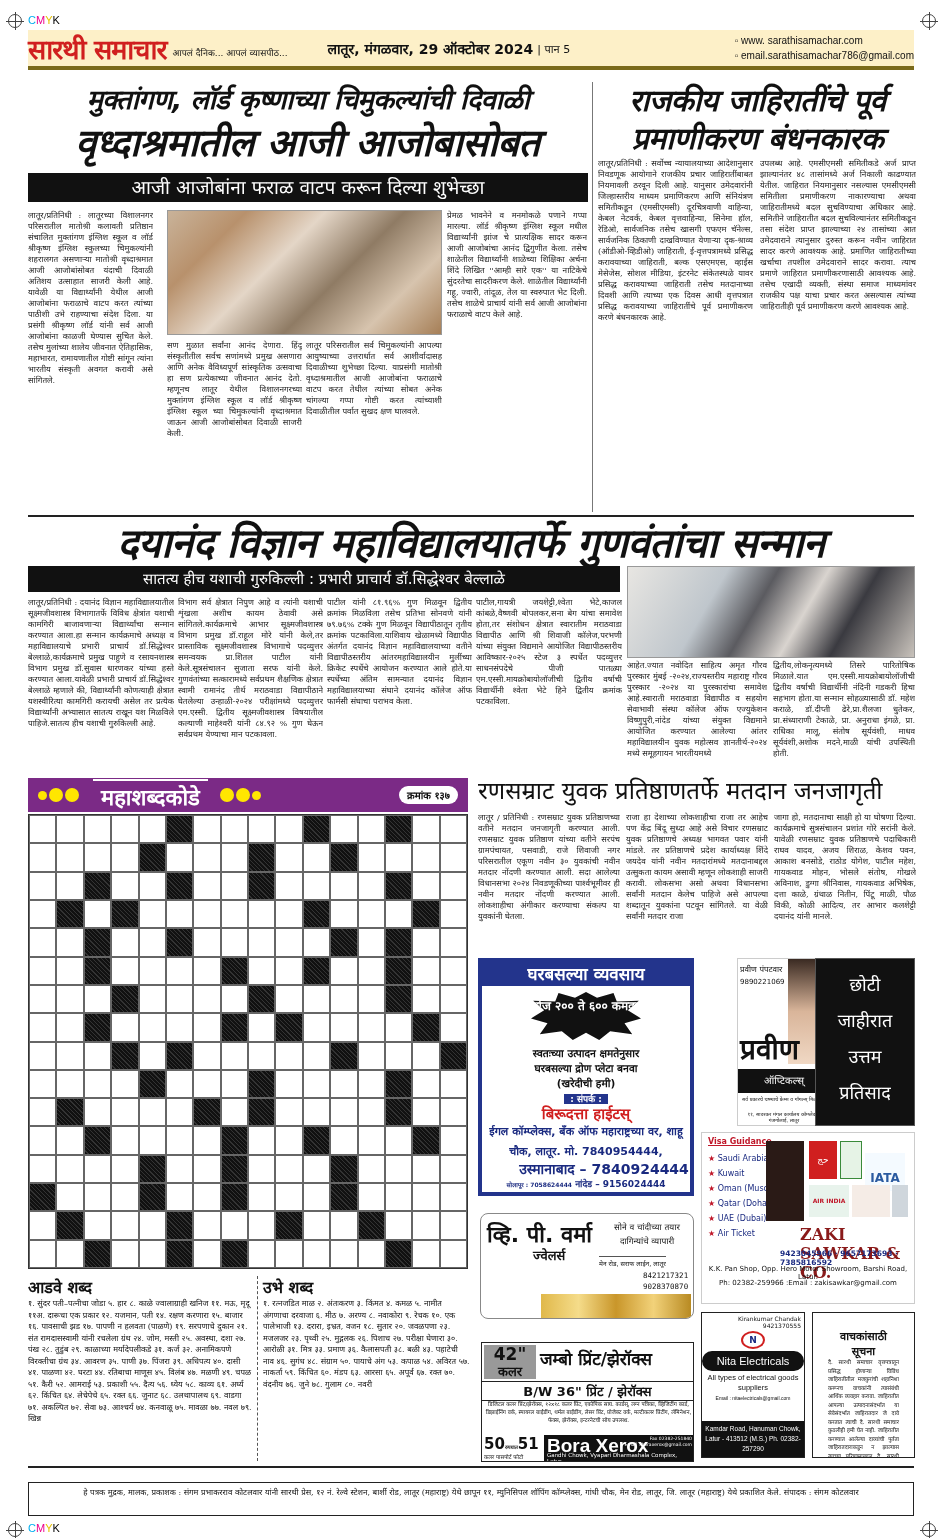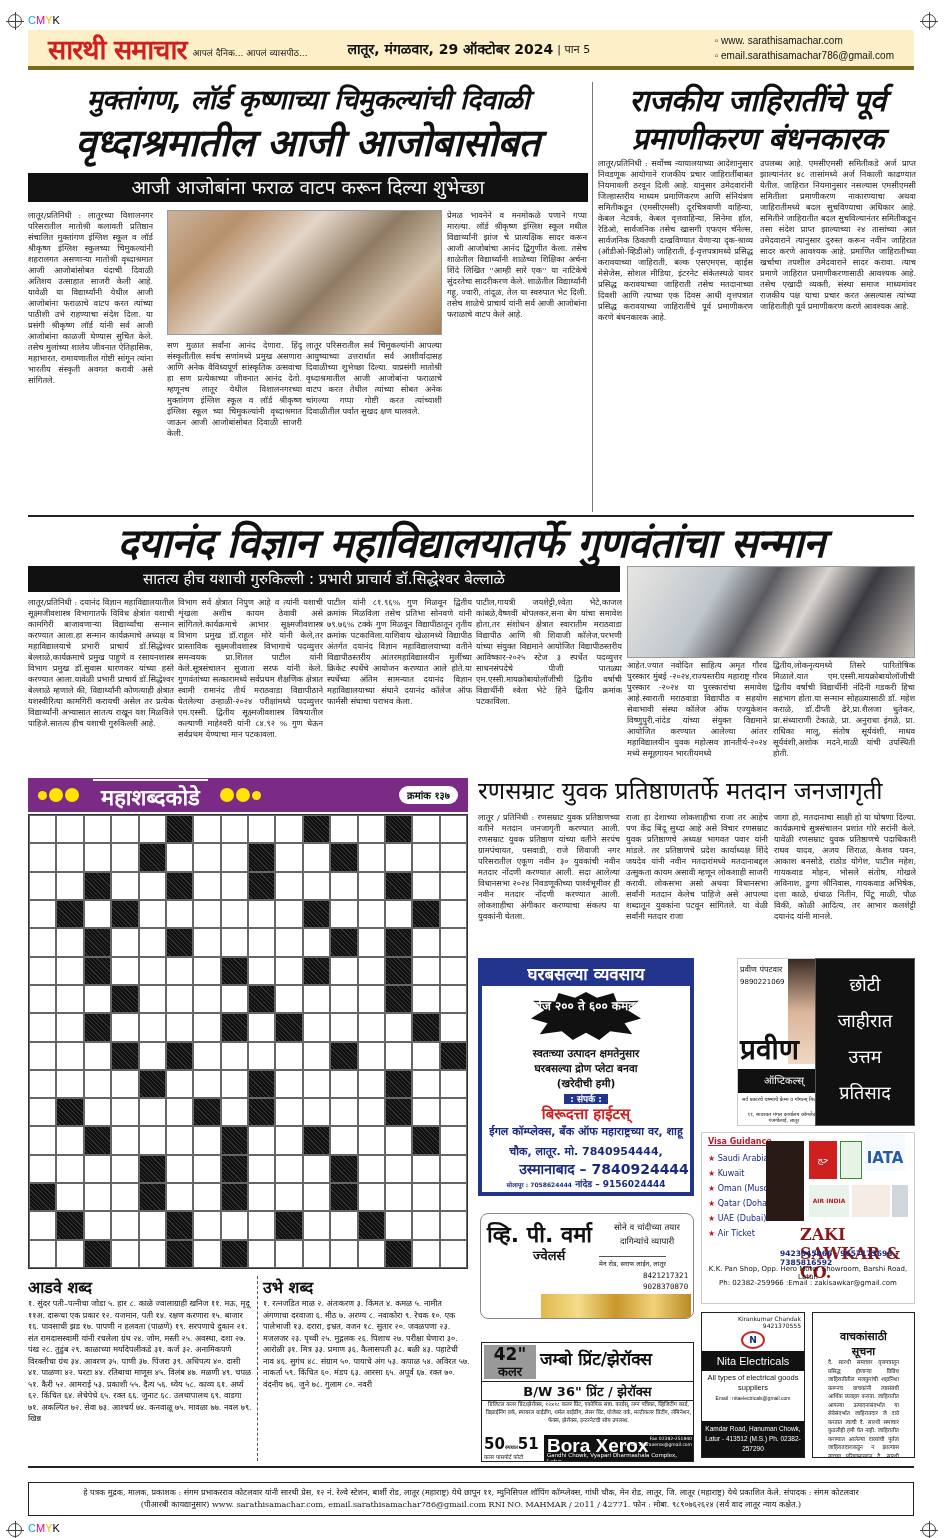--- a/index.html
+++ b/index.html
@@ -4,21 +4,21 @@
 <style>
   * { box-sizing: border-box; margin: 0; padding: 0; }
   body { width: 945px; height: 1538px; background: #fff; font-family: "DejaVu Sans", sans-serif; color: #111; position: relative; overflow: hidden; }
   .abs { position: absolute; }
   .reg { position: absolute; width: 14px; height: 14px; border: 1px solid #444; border-radius: 50%; }
   .reg::before { content: ""; position: absolute; left: 6px; top: -3px; width: 1px; height: 18px; background: #444; }
   .reg::after { content: ""; position: absolute; top: 6px; left: -3px; height: 1px; width: 18px; background: #444; }
   .cmyk { font-size: 11px; font-family: "Liberation Sans", sans-serif; }
   .cmyk .c { color: #00aeef; } .cmyk .m { color: #ec008c; } .cmyk .y { color: #e5c100; } .cmyk .k { color: #000; }
 
-  .masthead { left: 28px; top: 30px; width: 886px; height: 40px; background: #fdf0c8; border-bottom: 4px solid #7a6a1a; display: flex; align-items: center; padding: 0 20px; }
+  .masthead { left: 28px; top: 30px; width: 886px; height: 40px; background: #fdf0c8; border-bottom: 4px solid #7a6a1a; display: flex; align-items: center; padding: 0 0; }
   .brand { font-family: "DejaVu Serif", serif; font-weight: bold; color: #d01f1f; font-size: 27px; letter-spacing: -1px; }
   .tagline { font-size: 9px; margin-left: 6px; margin-top: 8px; }
   .dateline { font-size: 14px; font-weight: bold; margin-left: 40px; }
   .pageno { font-size: 11px; margin-left: 4px; }
   .contacts { margin-left: auto; font-size: 10px; line-height: 15px; font-family: "Liberation Sans", sans-serif; }
   .contacts span::before { content: "▫ "; }
 
   .h-big { font-weight: 900; font-family: "DejaVu Sans", sans-serif; color: #111; text-align: center; letter-spacing: -0.5px; font-style: italic; }
   .bar-black { background: #111; color: #fff; text-align: center; }
   .col { position: absolute; font-size: 8.2px; line-height: 11px; text-align: justify; font-family: "DejaVu Serif", serif; color: #222; overflow: hidden; }
@@ -408,21 +408,21 @@
     <div><span style="color:#c0182a;">★</span> <span>Saudi Arabia</span></div>
     <div><span style="color:#c0182a;">★</span> <span>Kuwait</span></div>
     <div><span style="color:#c0182a;">★</span> <span>Oman (Muscat)</span></div>
     <div><span style="color:#c0182a;">★</span> <span>Qatar (Doha)</span></div>
     <div><span style="color:#c0182a;">★</span> <span>UAE (Dubai)</span></div>
     <div><span style="color:#c0182a;">★</span> <span>Air Ticket</span></div>
   </div>
   <div style="position:absolute;left:64px;top:8px;width:38px;height:80px;background:#2a1a16;"></div>
   <div style="position:absolute;left:107px;top:8px;width:28px;height:38px;background:#d01f1f;color:#fff;font-size:9px;text-align:center;line-height:38px;">حج وعمرہ</div>
   <div style="position:absolute;left:138px;top:8px;width:22px;height:38px;background:#e6f3e6;border:1px solid #3a8a3a;"></div>
-  <div style="position:absolute;left:163px;top:0;width:40px;height:38px;background:#f4faff;color:#2a5aa0;font-size:15px;font-weight:bold;text-align:center;line-height:50px;">IATA</div>
+  <div style="position:absolute;left:163px;top:20px;width:40px;height:38px;background:#f4faff;color:#2a5aa0;font-size:12px;font-weight:bold;text-align:center;line-height:50px;">IATA</div>
   <div style="position:absolute;left:107px;top:52px;width:40px;height:32px;background:#e8f3ec;color:#c0182a;font-size:6px;font-weight:bold;text-align:center;line-height:32px;">AIR INDIA</div>
   <div style="position:absolute;left:150px;top:52px;width:38px;height:32px;background:#f5ece6;"></div>
   <div style="position:absolute;left:190px;top:52px;width:16px;height:32px;background:#cfd6dc;"></div>
   <div style="position:absolute;left:78px;top:92px;color:#8a1a1a;font-size:16px;font-weight:bold;font-family:'DejaVu Serif',serif;margin-left:20px;">ZAKI SAWKAR &amp; CO.</div>
   <div style="position:absolute;left:78px;top:116px;color:#1a2a80;font-size:7.5px;font-weight:bold;">9423045966 · 9657173693 · 7385816592</div>
   <div style="position:absolute;left:0;top:132px;width:100%;text-align:center;font-size:7px;">K.K. Pan Shop, Opp. Hero Motor Showroom, Barshi Road, Latur.</div>
   <div style="position:absolute;left:0;top:146px;width:100%;text-align:center;font-size:7px;">Ph: 02382-259966 :Email : zakisawkar@gmail.com</div>
 </div>
 
 <div class="ad" style="left:480px;top:1213px;width:214px;height:106px;border-radius:8px;border-color:#888;">
@@ -457,33 +457,32 @@
         <div>Email : boraxerox@gmail.com</div>
       </div>
     <div style="position:absolute;left:3px;top:17px;font-size:5.5px;">Gandhi Chowk, Vyapari Dharmashala Complex, Latur.</div>
   </div>
 </div>
 
 <div class="ad" style="left:701px;top:1312px;width:104px;height:146px;border-color:#222;">
   <div style="text-align:right;font-size:6px;padding:2px 3px 0 0;">Kirankumar Chandak</div>
   <div style="text-align:right;font-size:6px;padding-right:3px;">9421370555</div>
   <div style="margin:2px auto;width:24px;height:18px;border:2px solid #d01f1f;border-radius:50%;color:#1a2a80;font-size:9px;font-weight:bold;text-align:center;line-height:14px;">N</div>
-  <div style="background:#111;color:#fff;text-align:center;font-size:11px;height:20px;line-height:20px;font-family:'Liberation Sans',sans-serif;">Nita Electricals</div>
+  <div style="background:#111;color:#fff;text-align:center;font-size:11px;height:20px;line-height:20px;font-family:'Liberation Sans',sans-serif;border-radius:10px;">Nita Electricals</div>
   <div style="text-align:center;font-size:7.5px;line-height:10px;padding:2px;font-family:'Liberation Sans',sans-serif;">All types of electrical goods suppliers</div>
   <div style="text-align:center;font-size:5px;font-family:'Liberation Sans',sans-serif;">Email : nitaelectricals@gmail.com</div>
   <div style="position:absolute;left:0;bottom:0;width:100%;height:36px;background:#111;color:#fff;text-align:center;font-size:6.5px;line-height:10px;padding:3px;font-family:'Liberation Sans',sans-serif;">Kamdar Road, Hanuman Chowk, Latur - 413512 (M.S.) Ph. 02382-257290</div>
 </div>
 
 <div class="ad" style="left:812px;top:1312px;width:103px;height:146px;border-color:#222;padding:15px;">
   <div style="font-size:11px;font-weight:bold;text-align:center;">वाचकांसाठी सूचना</div>
   <div style="font-size:5.5px;line-height:8.5px;text-align:justify;font-family:'DejaVu Serif',serif;">दै. सारथी समाचार वृत्तपत्रातून प्रसिद्ध होणाऱ्या विविध जाहिरातीतील मजकुरांची शहानिशा करूनच वाचकांनी त्यासंबंधी आर्थिक व्यवहार करावा. जाहिरातीत आपल्या उत्पादनासंदर्भात या सेवेसंदर्भात जाहिरातदार जे दावे करतात त्याची दै. सारथी समाचार कुठलीही हमी घेत नाही. जाहिरातीत करण्यात आलेल्या दाव्यांची पुर्तता जाहिरातदाराकडून न झाल्यास त्याच्या परिणामाबद्दल दै. सारथी समाचारचे मुद्रक, प्रकाशक, संपादक व मालक हे जबाबदार राहणार नाहीत, याची कृपया वाचकांनी नोंद घ्यावी.</div>
 </div>
 
 <div class="hline" style="left:28px;top:1466px;width:886px;"></div>
 
 <div class="abs footer-box">
   <div>हे पत्रक मुद्रक, मालक, प्रकाशक : संगम प्रभाकरराव कोटलवार यांनी सारथी प्रेस, १२ नं. रेल्वे स्टेशन, बार्शी रोड, लातूर (महाराष्ट्र) येथे छापून ११, म्युनिसिपल शॉपिंग कॉम्प्लेक्स, गांधी चौक, मेन रोड, लातूर, जि. लातूर (महाराष्ट्र) येथे प्रकाशित केले. संपादक : संगम कोटलवार</div>
-  <div>(पीआरबी कायद्यानुसार) www. sarathisamachar.com, email.sarathisamachar786@gmail.com RNI NO. MAHMAR / 2011 / 42771. फोन : मोबा. ९८९०७६२६२४ (सर्व वाद लातूर न्याय कक्षेत.)</div>
 </div>
 
 <div class="reg" style="left:8px;top:1523px;"></div>
 <div class="abs cmyk" style="left:28px;top:1522px;"><span class="c">C</span><span class="m">M</span><span class="y">Y</span><span class="k">K</span></div>
 <div class="reg" style="left:922px;top:1523px;"></div>
 
 </body></html>

